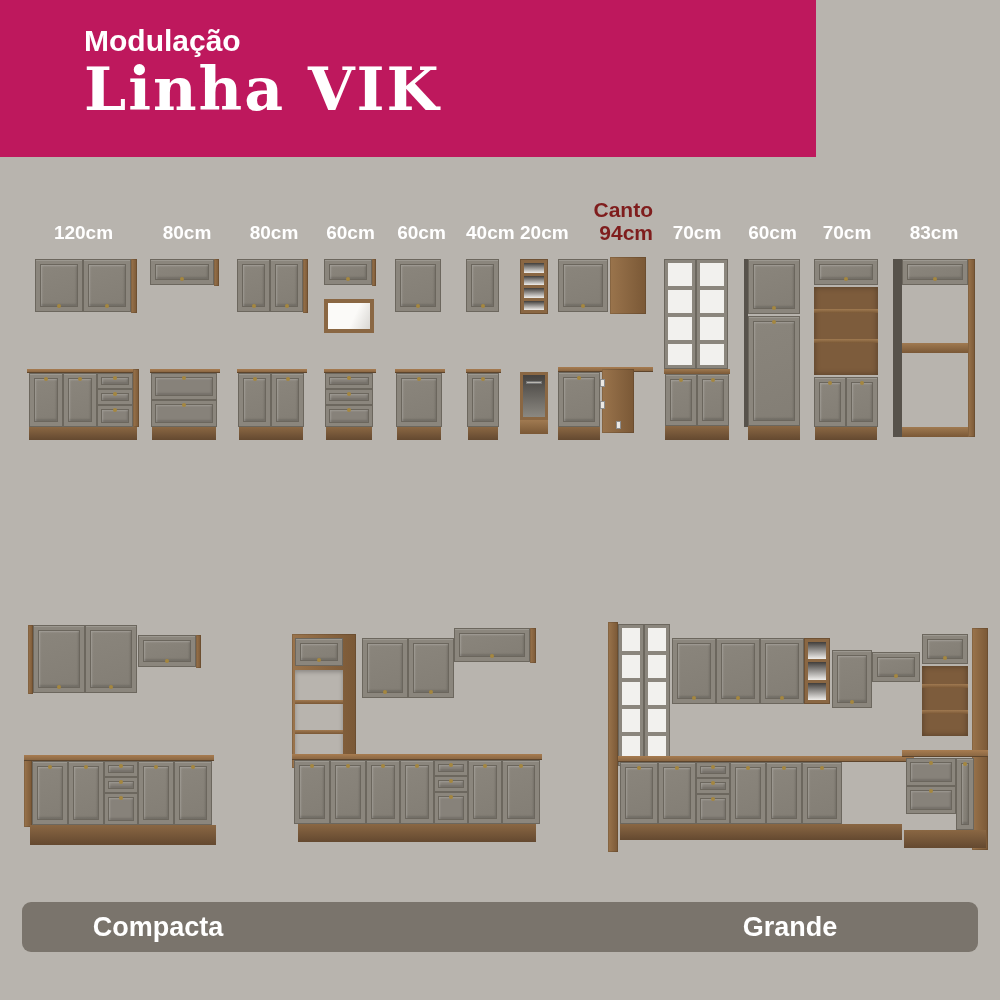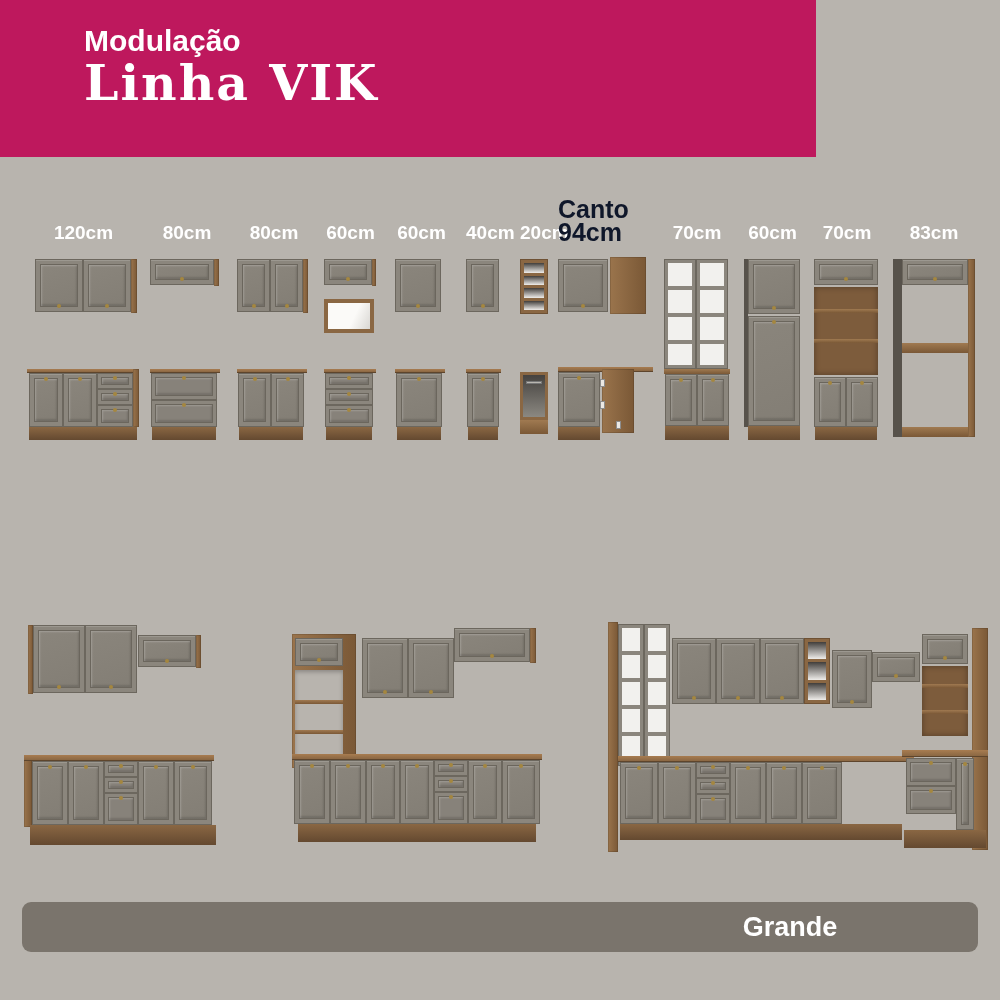--- a/index.html
+++ b/index.html
@@ -5,21 +5,21 @@
   *{margin:0;padding:0;box-sizing:border-box}
   body{background:#b8b4ae}
   .page{position:relative;width:1000px;height:1000px;background:#b8b4ae;overflow:hidden;
         font-family:"Liberation Sans",sans-serif}
   .g,.door,.drw,.wd,.wdh,.pl,.ct,.dk,.nic,.odark,.rail,.gd,.cells,.osh,.hg,
   .lbl,.lbl2,.hsub,.htitle,.bar,.bartxt,.klbl,.opn{position:absolute}
 
   
   .header{position:absolute;left:0;top:0;width:816px;height:157px;background:#be185d}
   .hsub{left:84px;top:24px;font-size:30px;font-weight:700;color:#fff}
-  .htitle{left:84px;top:54px;font-family:"DejaVu Serif",serif;font-size:49px;font-weight:700;
+  .htitle{left:84px;top:54px;font-family:"DejaVu Serif",serif;font-size:60px;font-weight:700;
           color:#fff;letter-spacing:2px}
 
   
   .door{background:#8b867d;border:1px solid #6c675e;box-shadow:inset 0 1px 0 rgba(255,255,255,.15)}
   .door::before{content:"";position:absolute;inset:4px;border:1px solid #6b665d;
      background:linear-gradient(160deg,#8a857c,#837e75);
      box-shadow:inset 1px 1px 2px rgba(255,255,255,.22),inset -1px -2px 2px rgba(0,0,0,.14)}
   .drw{background:#8b867d;border:1px solid #6c675e}
   .drw::before{content:"";position:absolute;inset:3px;border:1px solid #6b665d;background:#87827a;
      box-shadow:inset 1px 1px 2px rgba(255,255,255,.2),inset -1px -2px 2px rgba(0,0,0,.14)}
@@ -38,21 +38,21 @@
   .gd::before{content:"";position:absolute;inset:3px;
      background:repeating-linear-gradient(#f2f1ee 0 23px,#8b867d 23px 27px)}
   .cells{background:#8a6743;border:1px solid #6e5134;display:flex;flex-direction:column;padding:3px;gap:3px}
   .cells i{position:static;flex:1;background:linear-gradient(#413e3b,#efedea)}
   .osh{background:#7d5c3c;box-shadow:inset 0 0 6px rgba(0,0,0,.35)}
   .opn{background:#b8b4ae;box-shadow:inset 0 2px 4px rgba(0,0,0,.25)}
   .hg{width:5px;height:8px;background:#ece9e4;border:1px solid #8d8d8d}
 
   
   .lbl{top:222px;text-align:center;font-weight:700;font-size:19px;color:#fff}
-  .lbl2{text-align:left;font-weight:700;font-size:25px;color:#0f172a;line-height:23px}
+  .lbl2{text-align:right;font-weight:700;font-size:21px;color:#7f1d1d;line-height:23px}
   .lbl2 span{position:static;display:block}
   .bar{background:#7a746c;border-radius:9px}
   .bartxt{left:0;top:0;width:100%;text-align:center;font-weight:700;color:#fff;
           font-size:27px;letter-spacing:-.3px}
   .klbl{font-weight:700;font-size:27px;color:#fff;line-height:50px;text-align:center}
 </style>
 </head>
 <body>
 
 <div class="page">
@@ -268,16 +268,17 @@
     <i class="door kt" style="left:202px;top:152px;width:40px;height:62px"></i>
     <i class="pl" style="left:20px;top:214px;width:282px;height:16px"></i>
     <i class="ct" style="left:302px;top:140px;width:86px;height:7px"></i>
     <i class="drw" style="left:306px;top:148px;width:50px;height:28px"></i>
     <i class="drw" style="left:306px;top:176px;width:50px;height:28px"></i>
     <i class="door kt" style="left:356px;top:148px;width:18px;height:72px"></i>
     <i class="pl" style="left:304px;top:220px;width:82px;height:18px"></i>
   </div>
 
   <div class="bar" style="left:22px;top:902px;width:956px;height:50px">
+    <span class="klbl" style="left:36px;width:200px">Compacta</span>
     <span class="klbl" style="left:693px;width:150px">Grande</span>
   </div>
 
 </div>
 
 </body></html>

